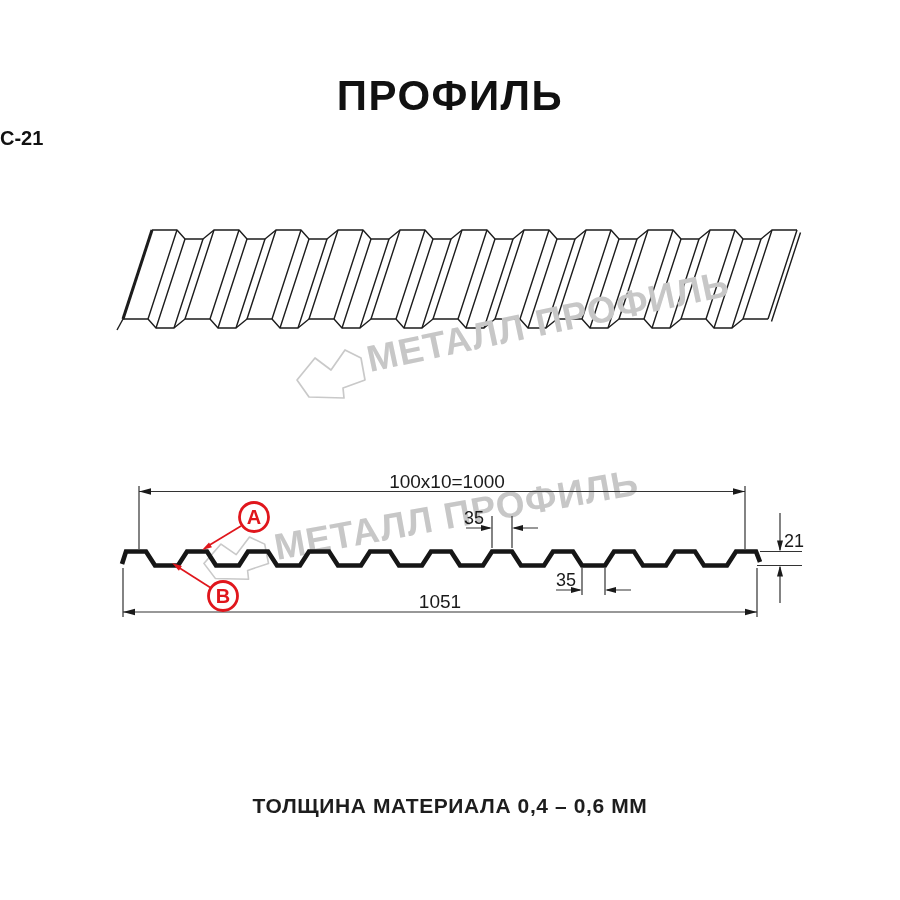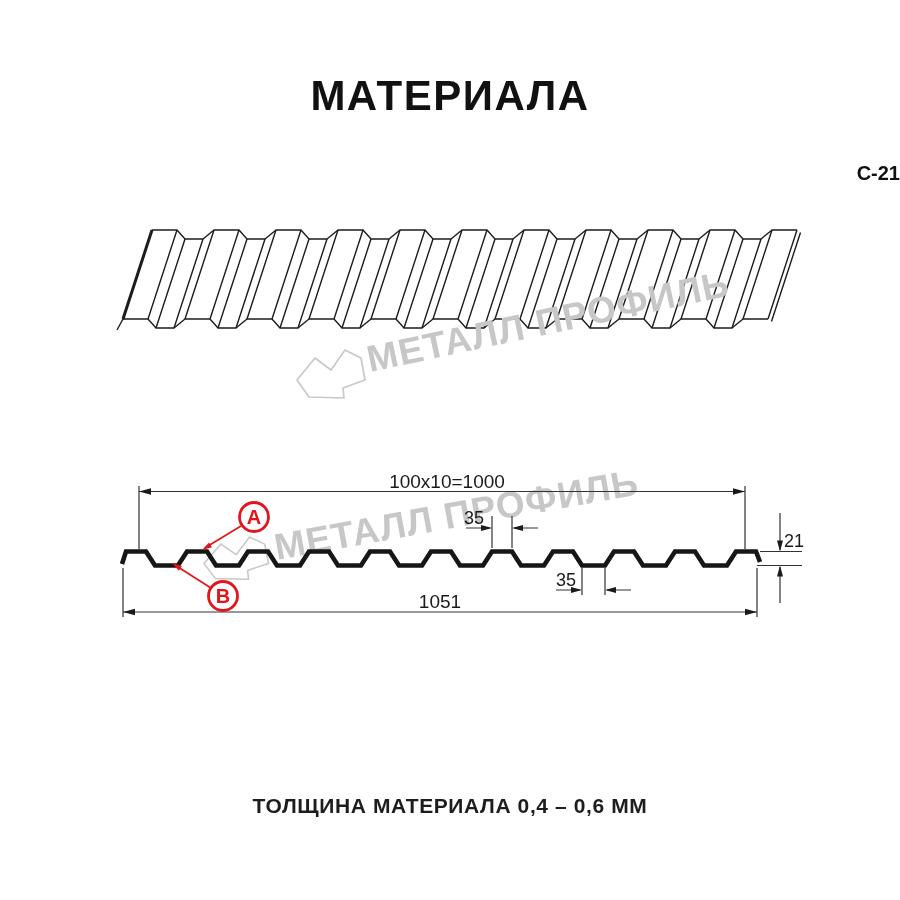--- a/index.html
+++ b/index.html
@@ -1,21 +1,21 @@
 <!DOCTYPE html>
 <html><head>
 <meta charset="utf-8">
 <style>
   html,body{margin:0;padding:0;background:#ffffff;}
   .page{position:relative;width:900px;height:900px;background:#fff;overflow:hidden;
         font-family:"Liberation Sans","DejaVu Sans",sans-serif;color:#1a1a1a;}
   .title{position:absolute;top:72px;left:0;width:900px;text-align:center;
          font-size:42px;font-weight:bold;letter-spacing:1.5px;color:#111;}
-  .subtitle{position:absolute;top:127px;left:0;width:900px;text-align:right;
-            font-size:20px;font-weight:bold;color:#111;margin-top:35px;}
+  .subtitle{position:absolute;top:127px;left:0;width:900px;text-align:left;
+            font-size:20px;font-weight:bold;color:#111;}
   .footer{position:absolute;top:794px;left:0;width:900px;text-align:center;
           font-size:21px;font-weight:bold;letter-spacing:0.6px;color:#1d1d1d;}
   svg{position:absolute;overflow:visible;}
   .sheet-svg{left:95px;top:210px;}
   .profile-svg{left:75px;top:450px;}
   .thin{stroke:#1c1c1c;stroke-width:1.4;fill:none;stroke-linejoin:round;}
   .thick-edge{stroke:#1c1c1c;stroke-width:3;fill:none;}
   .profile-line{stroke:#161616;stroke-width:4.6;fill:none;stroke-linejoin:miter;}
   .dim{stroke:#333;stroke-width:1.2;fill:none;}
   .dim-arrow{fill:#1a1a1a;stroke:none;}
@@ -27,21 +27,21 @@
             font-family:"Liberation Sans","DejaVu Sans",sans-serif;}
   .wm-text{fill:#c7c7c7;font-weight:bold;font-size:37px;letter-spacing:1px;
            font-family:"Liberation Sans","DejaVu Sans",sans-serif;}
   .wm-logo{stroke:#c9c9c9;stroke-width:1.7;fill:none;stroke-linejoin:round;}
 </style>
 </head>
 <body>
 
 <div class="page">
 
-  <div class="title">МАТЕРИАЛА</div>
+  <div class="title">ПРОФИЛЬ</div>
   <div class="subtitle">С-21</div>
 
   <svg class="sheet-svg" width="710" height="200" viewBox="0 0 710 200">
 
     <path class="thin" d="M57,20 h25 l8,9 h18 l11,-9 h25 l8,9 h18 l11,-9 h25 l8,9 h18 l11,-9 h25 l8,9 h18 l11,-9 h25 l8,9 h18 l11,-9 h25 l8,9 h18 l11,-9 h25 l8,9 h18 l11,-9 h25 l8,9 h18 l11,-9 h25 l8,9 h18 l11,-9 h25 l8,9 h18 l11,-9 h25"></path>
 
     <path class="thin" d="M28,109 h25 l8,9 h18 l11,-9 h25 l8,9 h18 l11,-9 h25 l8,9 h18 l11,-9 h25 l8,9 h18 l11,-9 h25 l8,9 h18 l11,-9 h25 l8,9 h18 l11,-9 h25 l8,9 h18 l11,-9 h25 l8,9 h18 l11,-9 h25 l8,9 h18 l11,-9 h25 l8,9 h18 l11,-9 h25"></path>
 
     <path class="thin" d="M57,20 l-29,89 M82,20 l-29,89 M90,29 l-29,89 M108,29 l-29,89
          M119,20 l-29,89 M144,20 l-29,89 M152,29 l-29,89 M170,29 l-29,89

